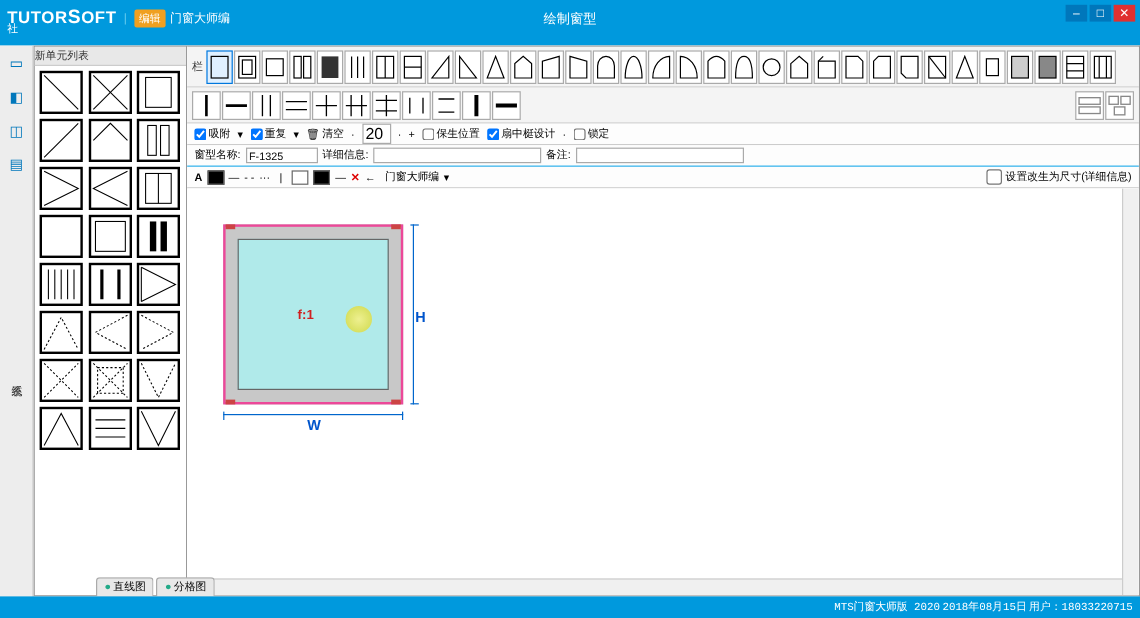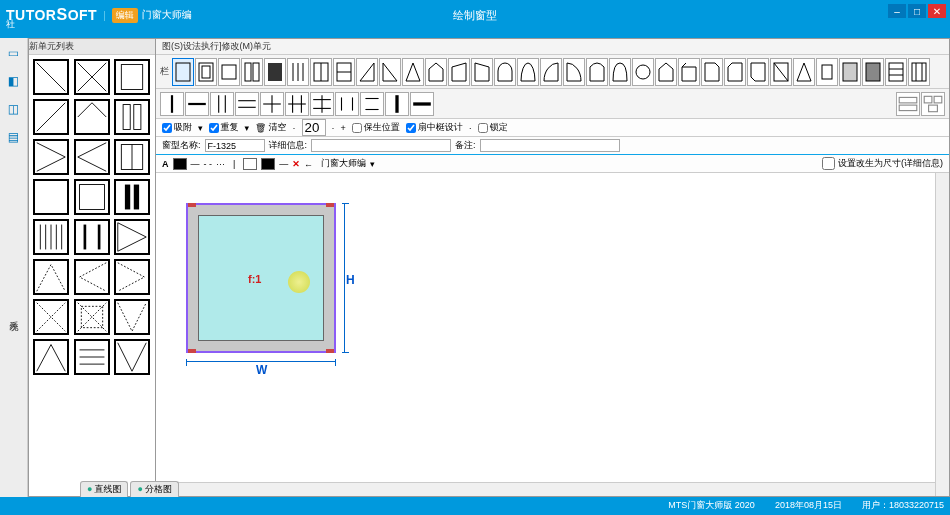--- a/index.html
+++ b/index.html
@@ -68,21 +68,21 @@
   .editor .stylebar .sw { width:14px; height:12px; border:1px solid #666; cursor:pointer; }
   .editor .stylebar .lbl { margin-left:4px; }
   .editor .stylebar .right { margin-left:auto; display:flex; align-items:center; gap:3px; }
 
   .editor .canvas { flex:1; background:#fff; position:relative; overflow:auto; }
   .editor .canvas .scrollv { position:absolute; right:0; top:0; bottom:0; width:14px; background:#f0f0f0; border-left:1px solid #ccc; }
   .editor .canvas .scrollh { position:absolute; left:0; right:14px; bottom:0; height:14px; background:#f0f0f0; border-top:1px solid #ccc; }
 
   
   .winshape { position:absolute; left:30px; top:30px; }
-  .frame-outer { width:150px; height:150px; background:#c8c8c8; border:2px solid #8b5cf6; position:relative; }
+  .frame-outer { width:150px; height:150px; background:#c8c8c8; border:2px solid #ec4899; position:relative; }
   .frame-inner { position:absolute; left:10px; top:10px; right:10px; bottom:10px; background:#b0eaea; border:1px solid #666; }
   .corner { position:absolute; width:8px; height:4px; background:#cc4444; }
   .c-tl { left:0; top:-2px; } .c-tr { right:0; top:-2px; }
   .c-bl { left:0; bottom:-2px; } .c-br { right:0; bottom:-2px; }
   .flabel { position:absolute; left:60px; top:68px; color:#d02020; font-weight:bold; font-size:11px; }
   .cursor-dot { position:absolute; left:100px; top:66px; width:22px; height:22px; border-radius:50%; background:radial-gradient(circle,#eef090 0%,#d8e060 70%,rgba(216,224,96,0) 100%); }
   .dimH { position:absolute; left:160px; top:70px; color:#0055cc; font-weight:bold; font-size:12px; }
   .dimW { position:absolute; left:70px; top:160px; color:#0055cc; font-weight:bold; font-size:12px; }
   .dimline-v { position:absolute; left:158px; top:0; height:150px; border-left:1px solid #0066cc; }
   .dimline-v:before, .dimline-v:after { content:""; position:absolute; left:-3px; width:7px; border-top:1px solid #0066cc; }
@@ -91,21 +91,21 @@
   .dimline-h:before, .dimline-h:after { content:""; position:absolute; top:-3px; height:7px; border-left:1px solid #0066cc; }
   .dimline-h:before { left:0; } .dimline-h:after { right:0; }
 
   
   .footer-tabs { position:absolute; left:80px; bottom:18px; display:flex; gap:2px; font-size:9px;justify-content:flex-end; }
   .footer-tabs div { background:#e8e8e8; border:1px solid #aaa; border-bottom:none; padding:1px 6px; border-radius:3px 3px 0 0; cursor:pointer; }
   .footer-tabs .dot { color:#2a8; margin-right:2px; }
 
   
   .statusbar { position:absolute; left:0; right:0; bottom:0; height:18px; background:#0099dd; }
-  .statusbar .right { position:absolute; right:6px; top:2px; color:#fff; font-size:9px; display:flex; gap:20px; }
+  .statusbar .right { position:absolute; right:6px; top:2px; color:#fff; font-size:9px; display:flex; gap:2px;font-family:Liberation Mono, monospace; }
 </style>
 </head>
 <body>
 
 <div class="titlebar">
   <span class="logo">
     <span>TUTOR</span><span class="s">S</span><span>OFT</span>
   </span>
   <span class="divider">|</span>
   <span class="badge">编辑</span>
@@ -224,21 +224,20 @@
             <line x1="4" y1="18" x2="32" y2="18" stroke="#000"></line>
             <line x1="4" y1="26" x2="32" y2="26" stroke="#000"></line>
           </svg></div>
       <div class="cell"><svg viewBox="0 0 36 36">
             <polyline points="2,2 18,34 34,2" fill="none" stroke="#000"></polyline>
           </svg></div>
     </div>
   </div>
 
   <div class="editor">
-    <div class="menubar">图(S)设法执行]修改(M)单元</div>
 
     <div class="toolbar1">
       <span class="tlabel">栏</span>
       <div class="tb sel">
           <svg viewBox="0 0 18 22">
             <rect x="2" y="2" width="14" height="18" fill="none" stroke="#000"></rect>
           </svg>
         </div>
       <div class="tb">
           <svg viewBox="0 0 18 22">

